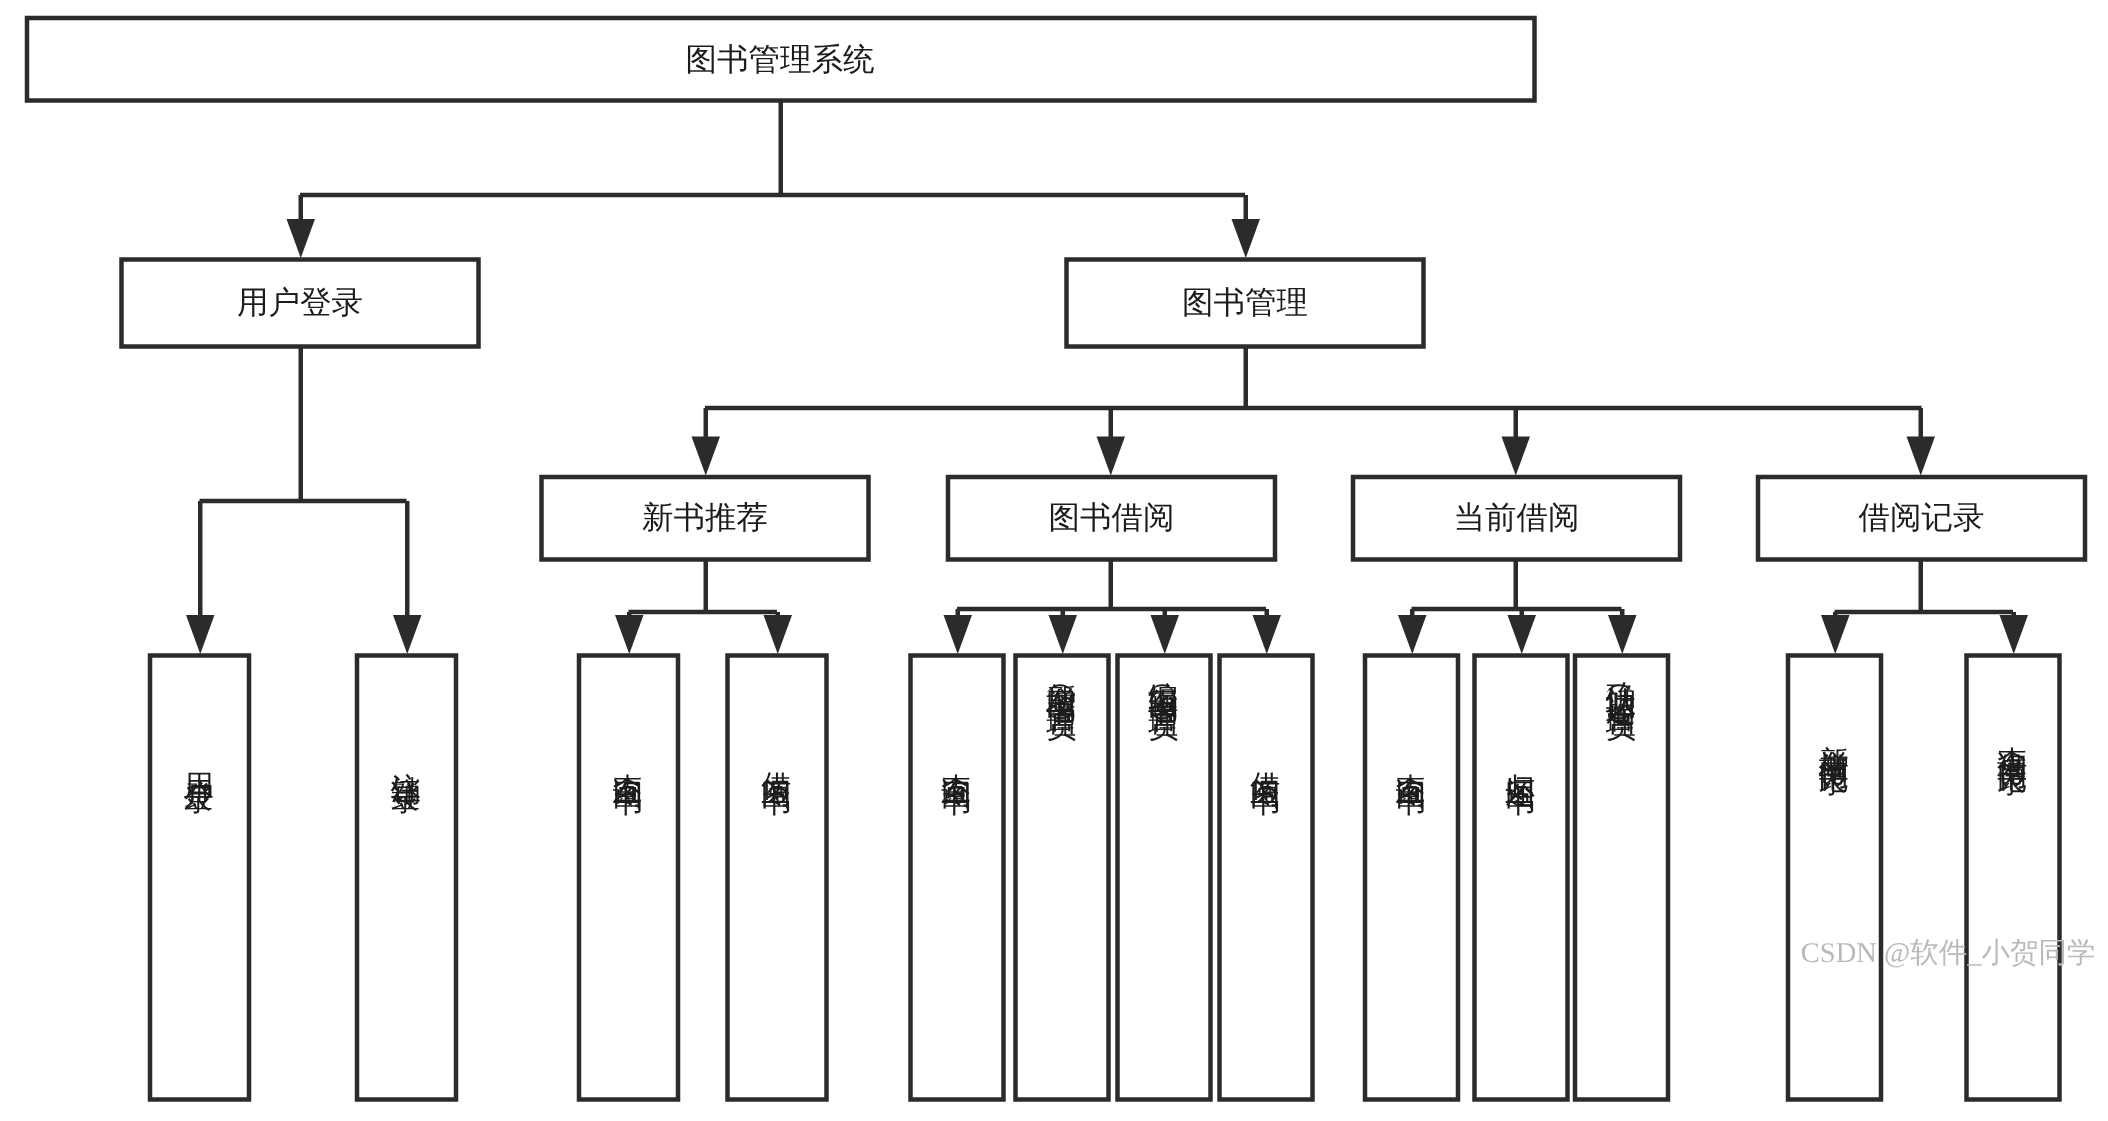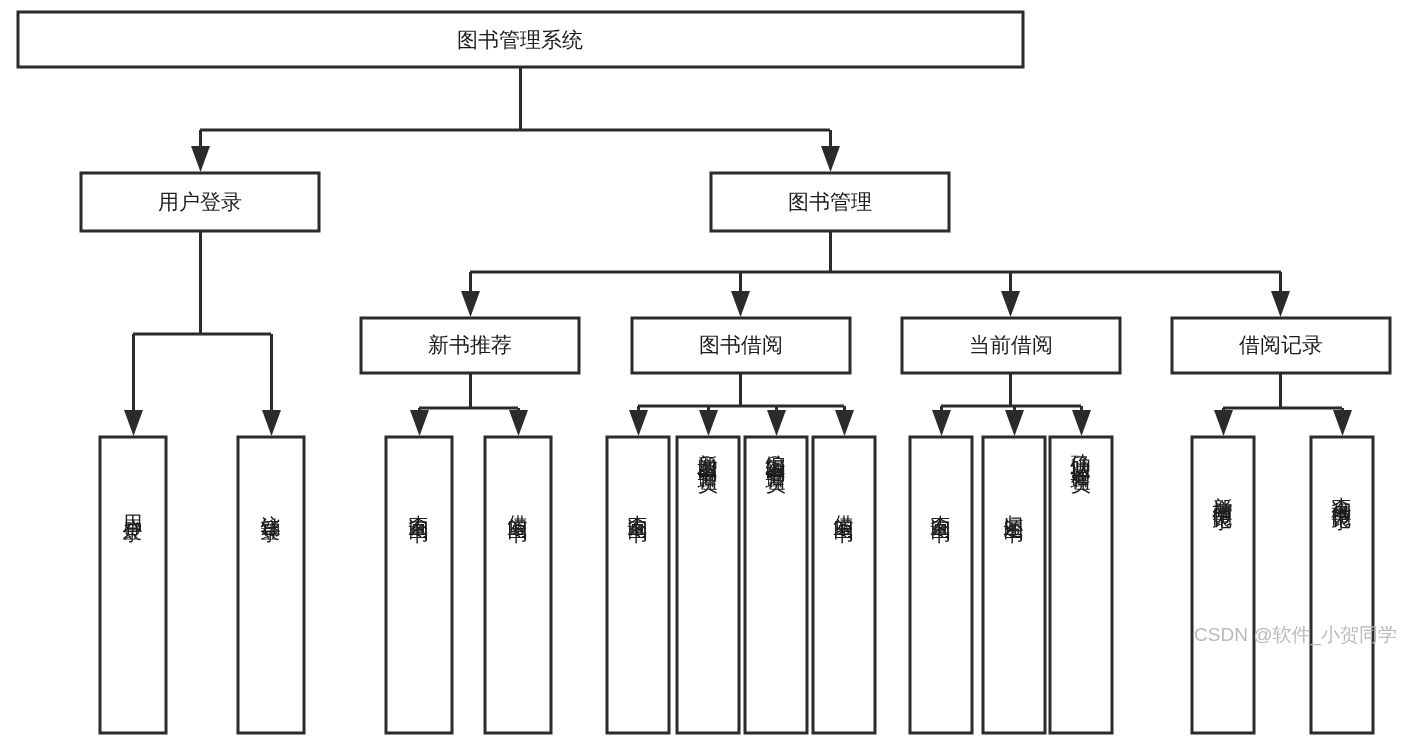--- a/index.html
+++ b/index.html
@@ -53,21 +53,21 @@
     font-size: 20px;
     fill: #1c1c1c;
     writing-mode: vertical-rl;
     text-orientation: upright;
     letter-spacing: 3px;
   }
   .watermark-text {
     position: absolute;
     right: 8px;
     bottom: 4px;
-    font-family: Liberation Sans, sans-serif;
+    font-family: Liberation Serif, serif;
     font-size: 19px;
     color: #b9b9b9;
     white-space: nowrap;
     pointer-events: none;
     margin-top: 28px;
   }
 </style>
 </head>
 <body>
 

